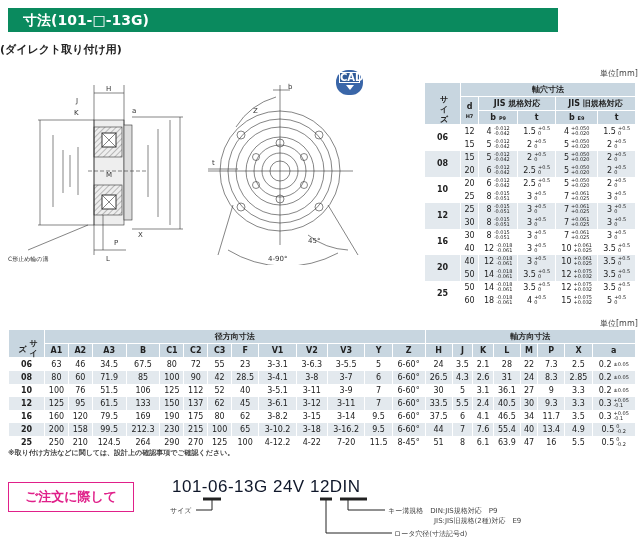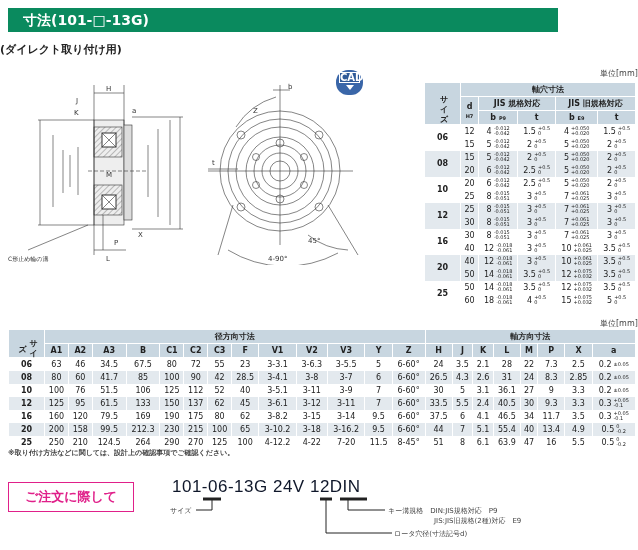--- a/index.html
+++ b/index.html
@@ -300,21 +300,21 @@
         <td>28</td>
         <td>22</td>
         <td>7.3</td>
         <td>2.5</td>
         <td><span>0.2</span><span class="tol"><span>±0.05</span></span></td>
       </tr>
       <tr class="shade">
         <td class="size">08</td>
         <td>80</td>
         <td>60</td>
-        <td>41.7</td>
+        <td>71.9</td>
         <td>85</td>
         <td>100</td>
         <td>90</td>
         <td>42</td>
         <td>28.5</td>
         <td>3-4.1</td>
         <td>3-8</td>
         <td>3-7</td>
         <td>6</td>
         <td>6-60°</td>
@@ -409,21 +409,21 @@
         <td>215</td>
         <td>100</td>
         <td>65</td>
         <td>3-10.2</td>
         <td>3-18</td>
         <td>3-16.2</td>
         <td>9.5</td>
         <td>6-60°</td>
         <td>44</td>
         <td>7</td>
-        <td>5.1</td>
+        <td>7.6</td>
         <td>55.4</td>
         <td>40</td>
         <td>13.4</td>
         <td>4.9</td>
         <td><span>0.5</span><span class="tol"><span>0</span><br><span>-0.2</span></span></td>
       </tr>
       <tr>
         <td class="size">25</td>
         <td>250</td>
         <td>210</td>

